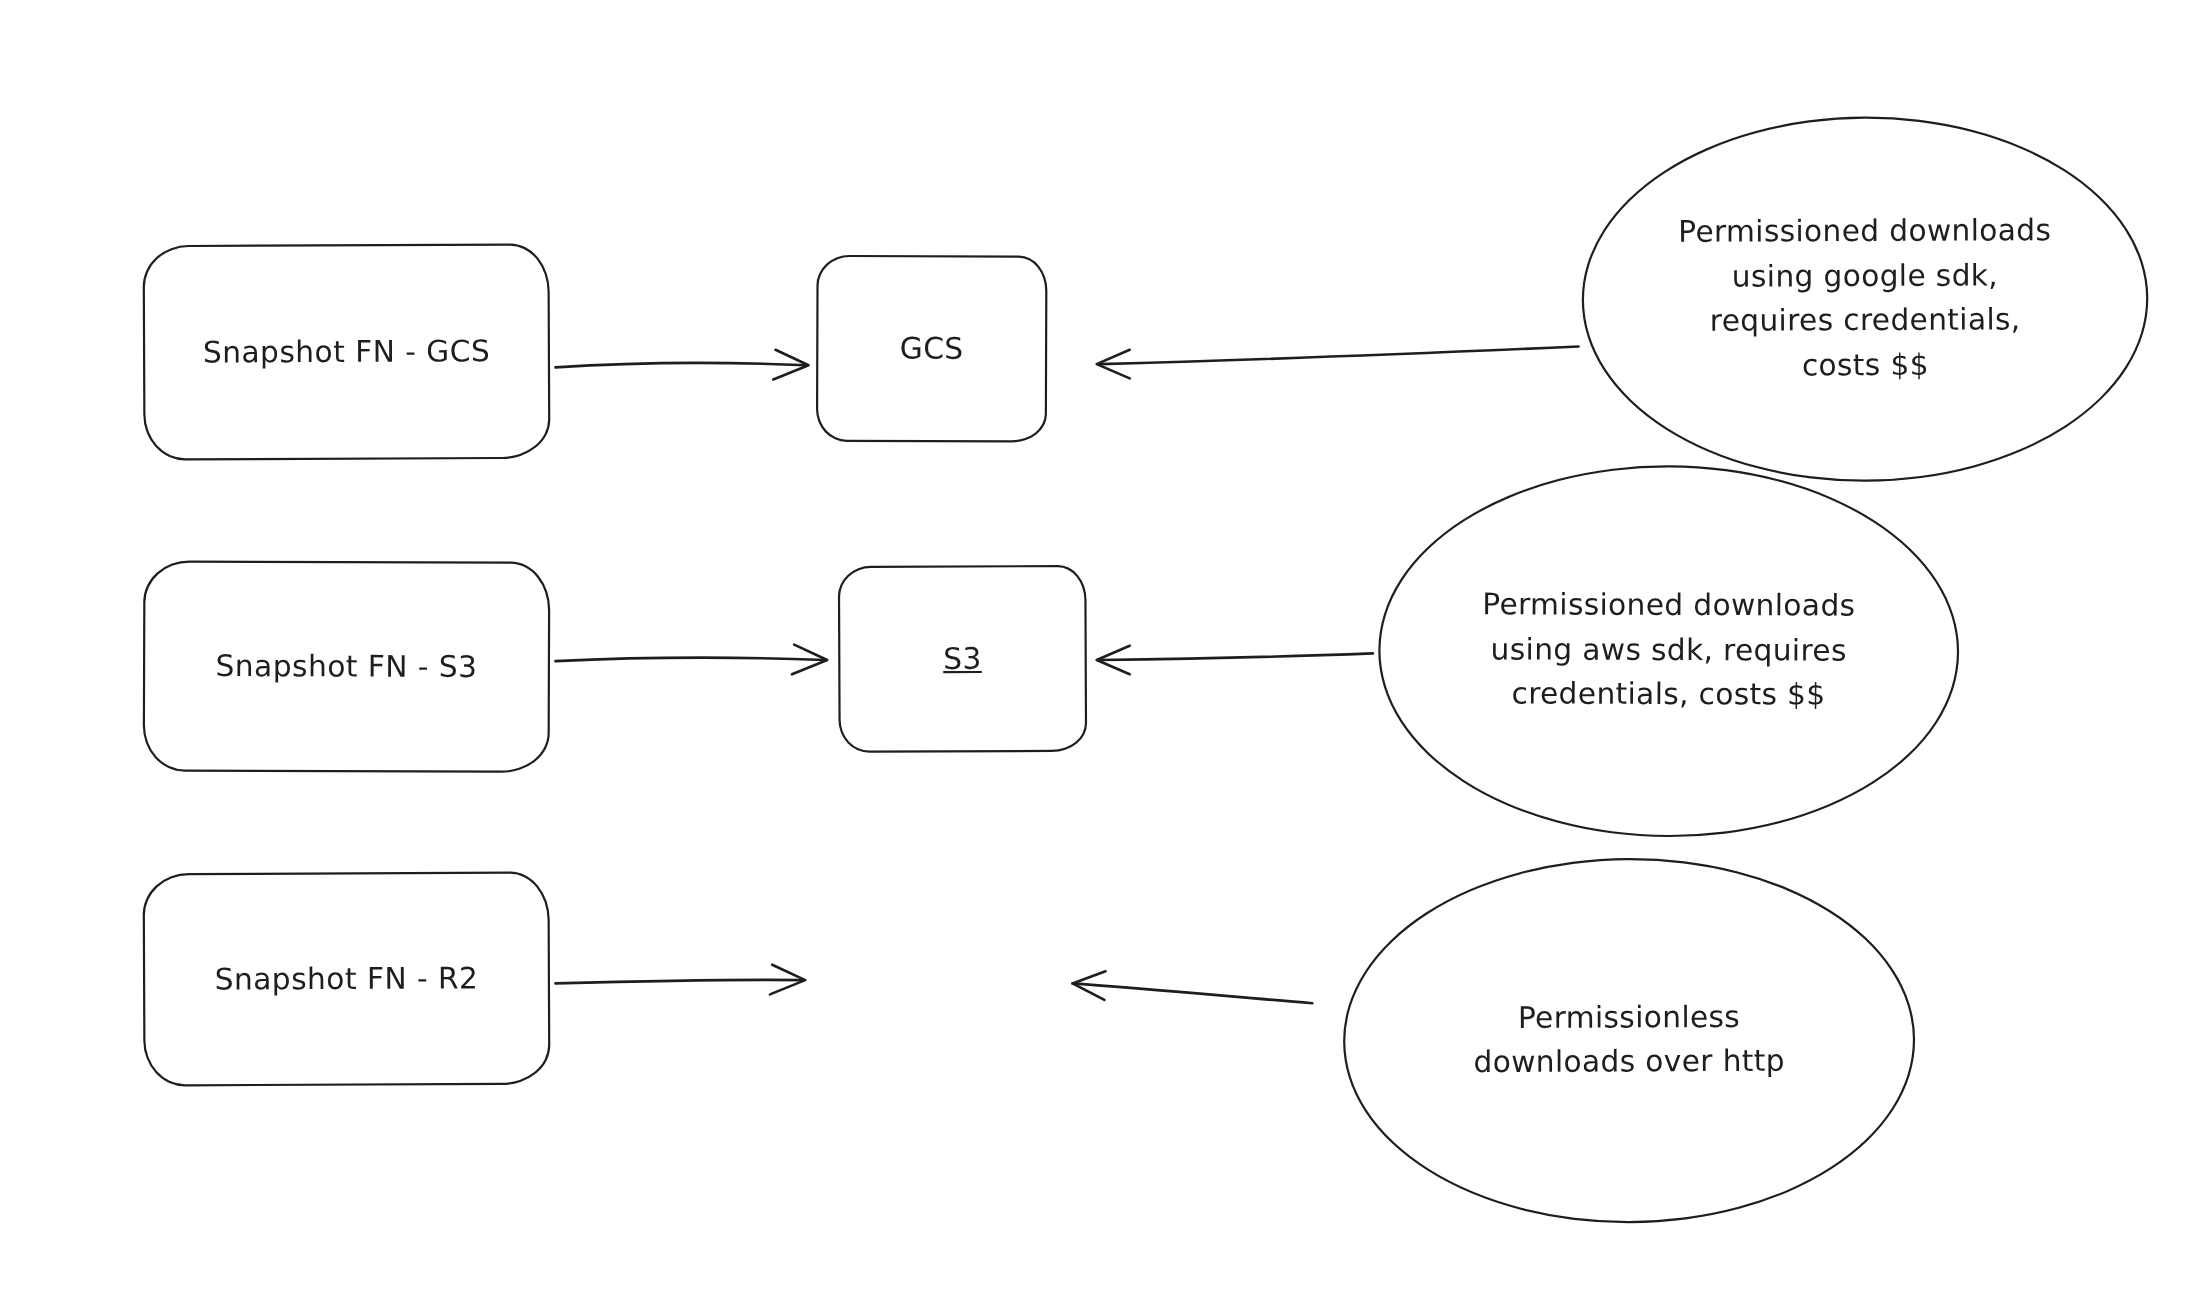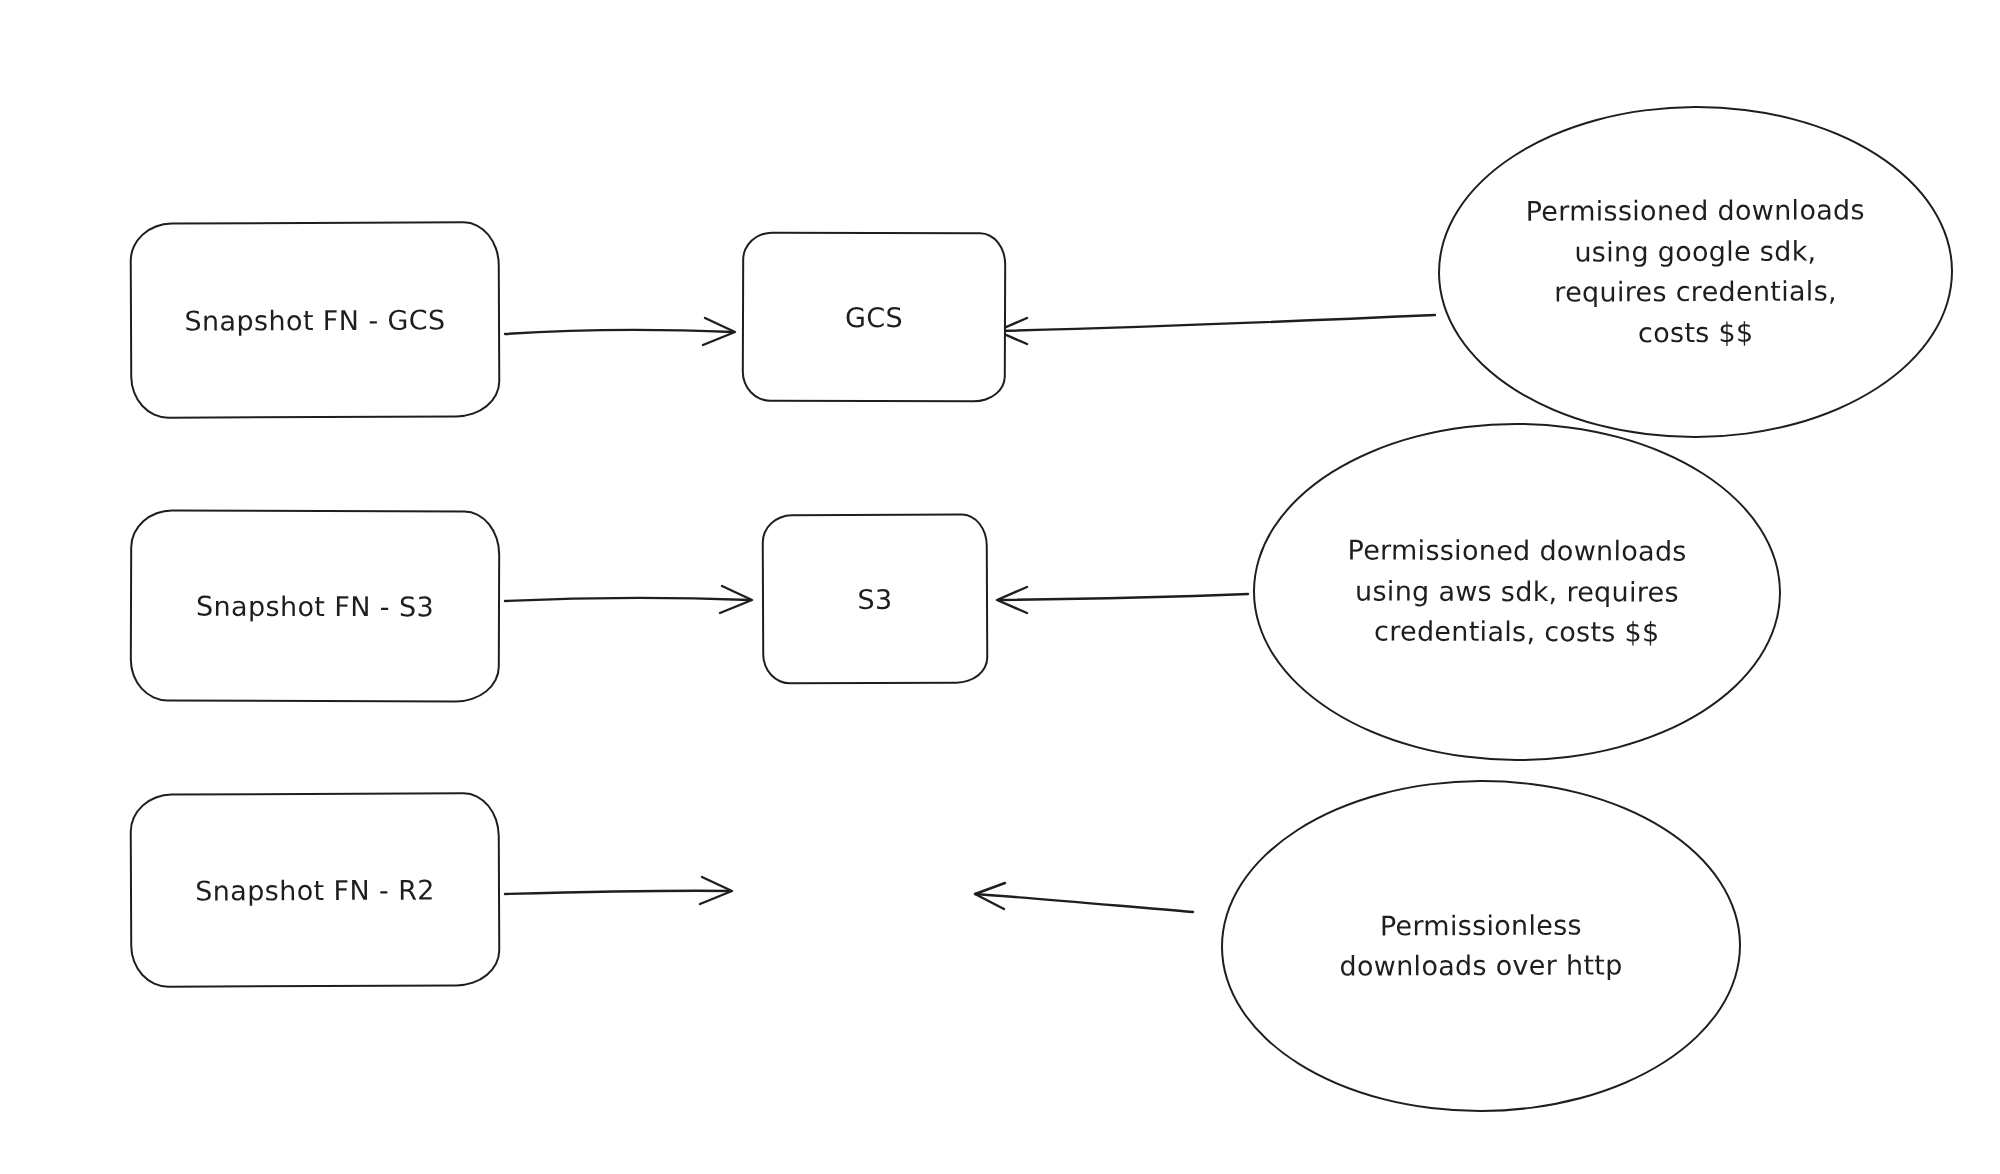--- a/index.html
+++ b/index.html
@@ -66,34 +66,34 @@
 
     <g>
       <path class="stroke" d="M1193 912 C 1120 906, 1045 899, 975 894"></path>
       <path class="stroke" d="M1005 883 L975 894 L1004 909"></path>
     </g>
   </svg>
 
   <div class="node rect-big tilt-a" style="left:130px; top:222px; width:370px; height:196px;">
     <span class="node-label">Snapshot FN - GCS</span>
   </div>
-  <div class="node rect-small tilt-b" style="left:742px; top:232px; width:264px; height:170px;">
+  <div class="node rect-small tilt-b" style="left:742px; top:232px; width:210px; height:170px;">
     <span class="node-label">GCS</span>
   </div>
   <div class="node ellipse tilt-a" style="left:1438px; top:106px; width:515px; height:332px;">
     <span class="note-text">Permissioned downloads
 using google sdk,
 requires credentials,
 costs $$</span>
   </div>
 
   <div class="node rect-big tilt-b" style="left:130px; top:510px; width:370px; height:192px;">
     <span class="node-label">Snapshot FN - S3</span>
   </div>
-  <div class="node rect-small tilt-a" style="left:762px; top:514px; width:226px; height:170px;">
+  <div class="node rect-small tilt-a" style="left:762px; top:514px; width:226px; height:170px;text-decoration:underline;">
     <span class="node-label">S3</span>
   </div>
   <div class="node ellipse tilt-b" style="left:1253px; top:423px; width:528px; height:338px;">
     <span class="note-text">Permissioned downloads
 using aws sdk, requires
 credentials, costs $$</span>
   </div>
 
   <div class="node rect-big tilt-a" style="left:130px; top:793px; width:370px; height:194px;">
     <span class="node-label">Snapshot FN - R2</span>

